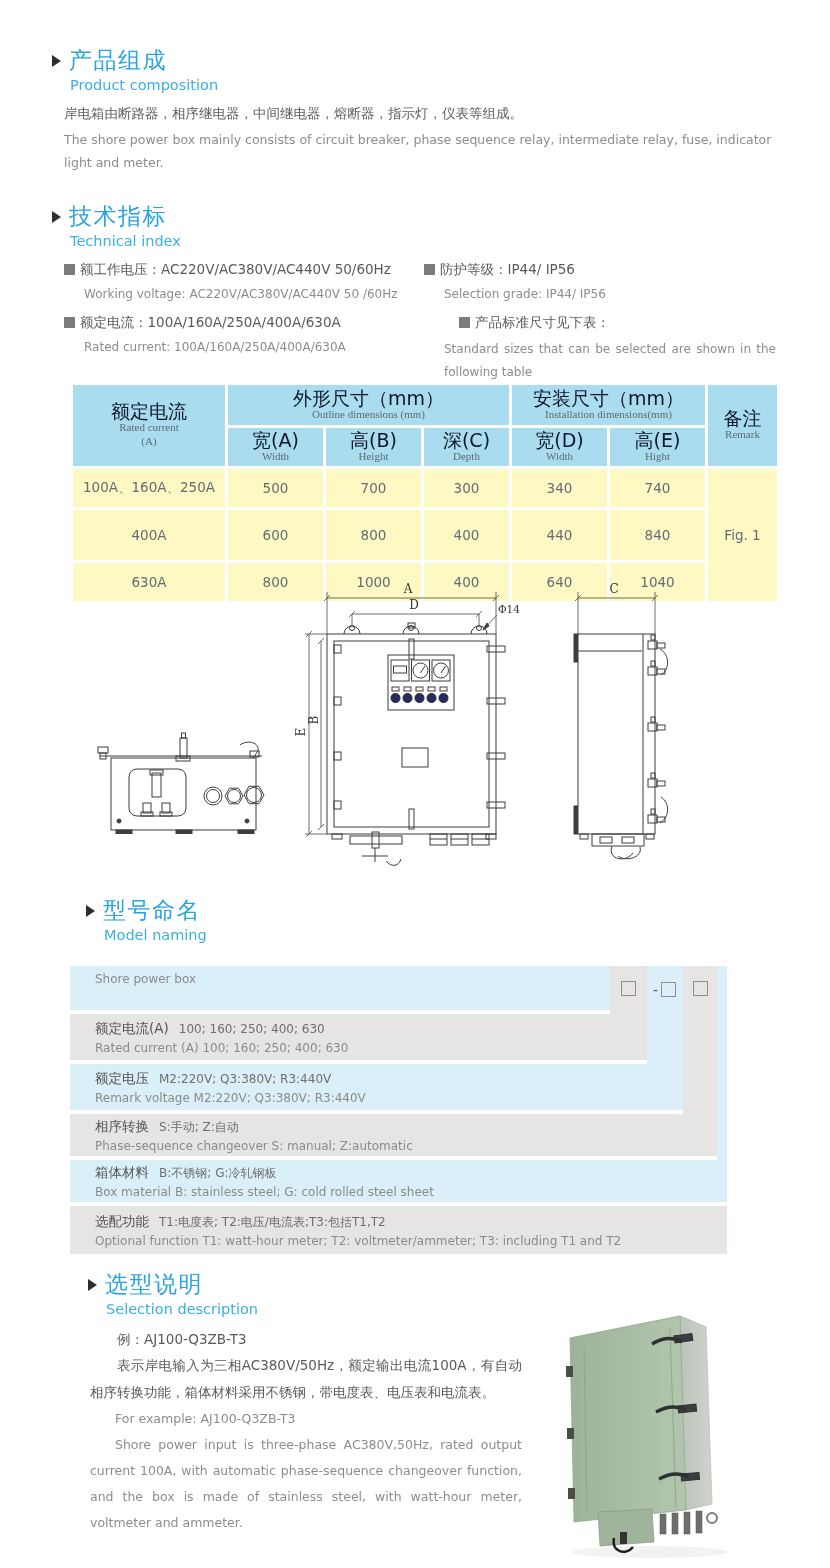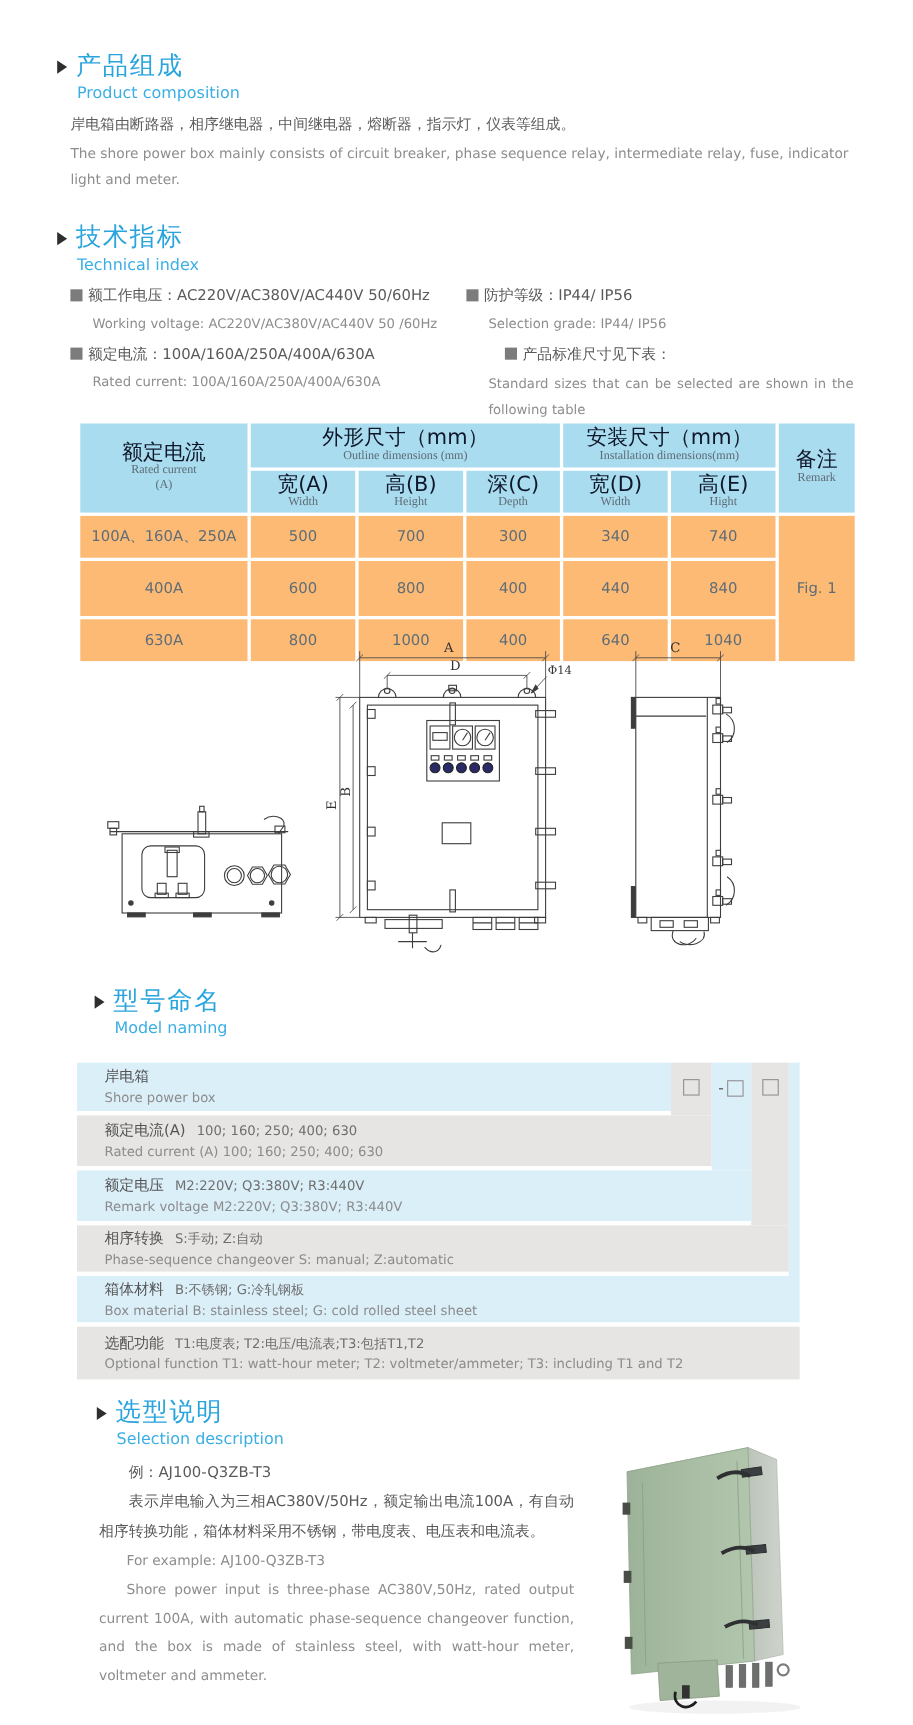--- a/index.html
+++ b/index.html
@@ -16,21 +16,21 @@
   .p-cn{font-size:13.5px;color:#5d5d5d;line-height:24px;}
   .p-en{font-size:12.5px;color:#8d8d8d;line-height:23px;}
   
   .spec-cn{font-size:13.5px;color:#5a5a5a;line-height:20px;white-space:nowrap;}
   .spec-en{font-size:12px;color:#8d8d8d;line-height:19px;}
   .bullet{display:inline-block;width:11px;height:11px;background:#7c7c7c;margin-right:5px;vertical-align:-1px;}
   
   table.dims{border-collapse:separate;border-spacing:3px;table-layout:fixed;width:692px;}
   table.dims th, table.dims td{padding:0;text-align:center;vertical-align:middle;font-weight:normal;}
   .th-bg{background:#a9dcef;}
-  .td-bg{background:#fdba74;}
+  .td-bg{background:#fef9c3;}
   .t-cn{font-size:19px;color:#0f172a;line-height:17px;}
   .t-en{font-size:11px;color:#5d6b74;line-height:14px;font-family:Liberation Serif, serif;}
   .t-val{font-size:13.5px;color:#5f6d76;}
   
   .mrow{position:absolute;left:0;}
   .m-blue{background:#dbeff9;}
   .m-gray{background:#e6e5e3;}
   .m-line1{font-size:13.5px;color:#545454;line-height:19px;white-space:nowrap;}
   .m-line1 .lbl{margin-right:10px;}
   .m-line2{font-size:12px;color:#8b8b8b;line-height:18px;white-space:nowrap;}
@@ -348,21 +348,20 @@
     <div class="abs m-blue" style="left:577px;top:0;width:36px;height:98px;"></div>
     <div class="abs m-gray" style="left:613px;top:0;width:34px;height:148px;"></div>
     <div class="abs m-blue" style="left:647px;top:0;width:10px;height:194px;"></div>
 
     <span class="abs maj" style="left:505px;top:13px;">AJ</span>
     <span class="abs mbox" style="left:551px;top:15px;"></span>
     <span class="abs" style="left:583px;top:13px;"><span class="mdash">-</span><span class="mbox"></span></span>
     <span class="abs mbox" style="left:623px;top:15px;"></span>
 
     <div class="mrow m-blue" style="top:0;width:540px;height:44px;padding:4px 0 0 25px;box-sizing:border-box;">
-      <div class="m-line1"><span class="lbl">岸电箱</span></div>
       <div class="m-line2">Shore power box</div>
     </div>
     <div class="mrow m-gray" style="top:48px;width:577px;height:46px;padding:5px 0 0 25px;box-sizing:border-box;">
       <div class="m-line1"><span class="lbl">额定电流(A)</span><span style="font-size:12px;color:#6e6e6e;">100; 160; 250; 400; 630</span></div>
       <div class="m-line2">Rated current (A) 100; 160; 250; 400; 630</div>
     </div>
     <div class="mrow m-blue" style="top:98px;width:613px;height:46px;padding:5px 0 0 25px;box-sizing:border-box;">
       <div class="m-line1"><span class="lbl">额定电压</span><span style="font-size:12px;color:#6e6e6e;">M2:220V;  Q3:380V;  R3:440V</span></div>
       <div class="m-line2">Remark voltage  M2:220V;  Q3:380V;  R3:440V</div>
     </div>

